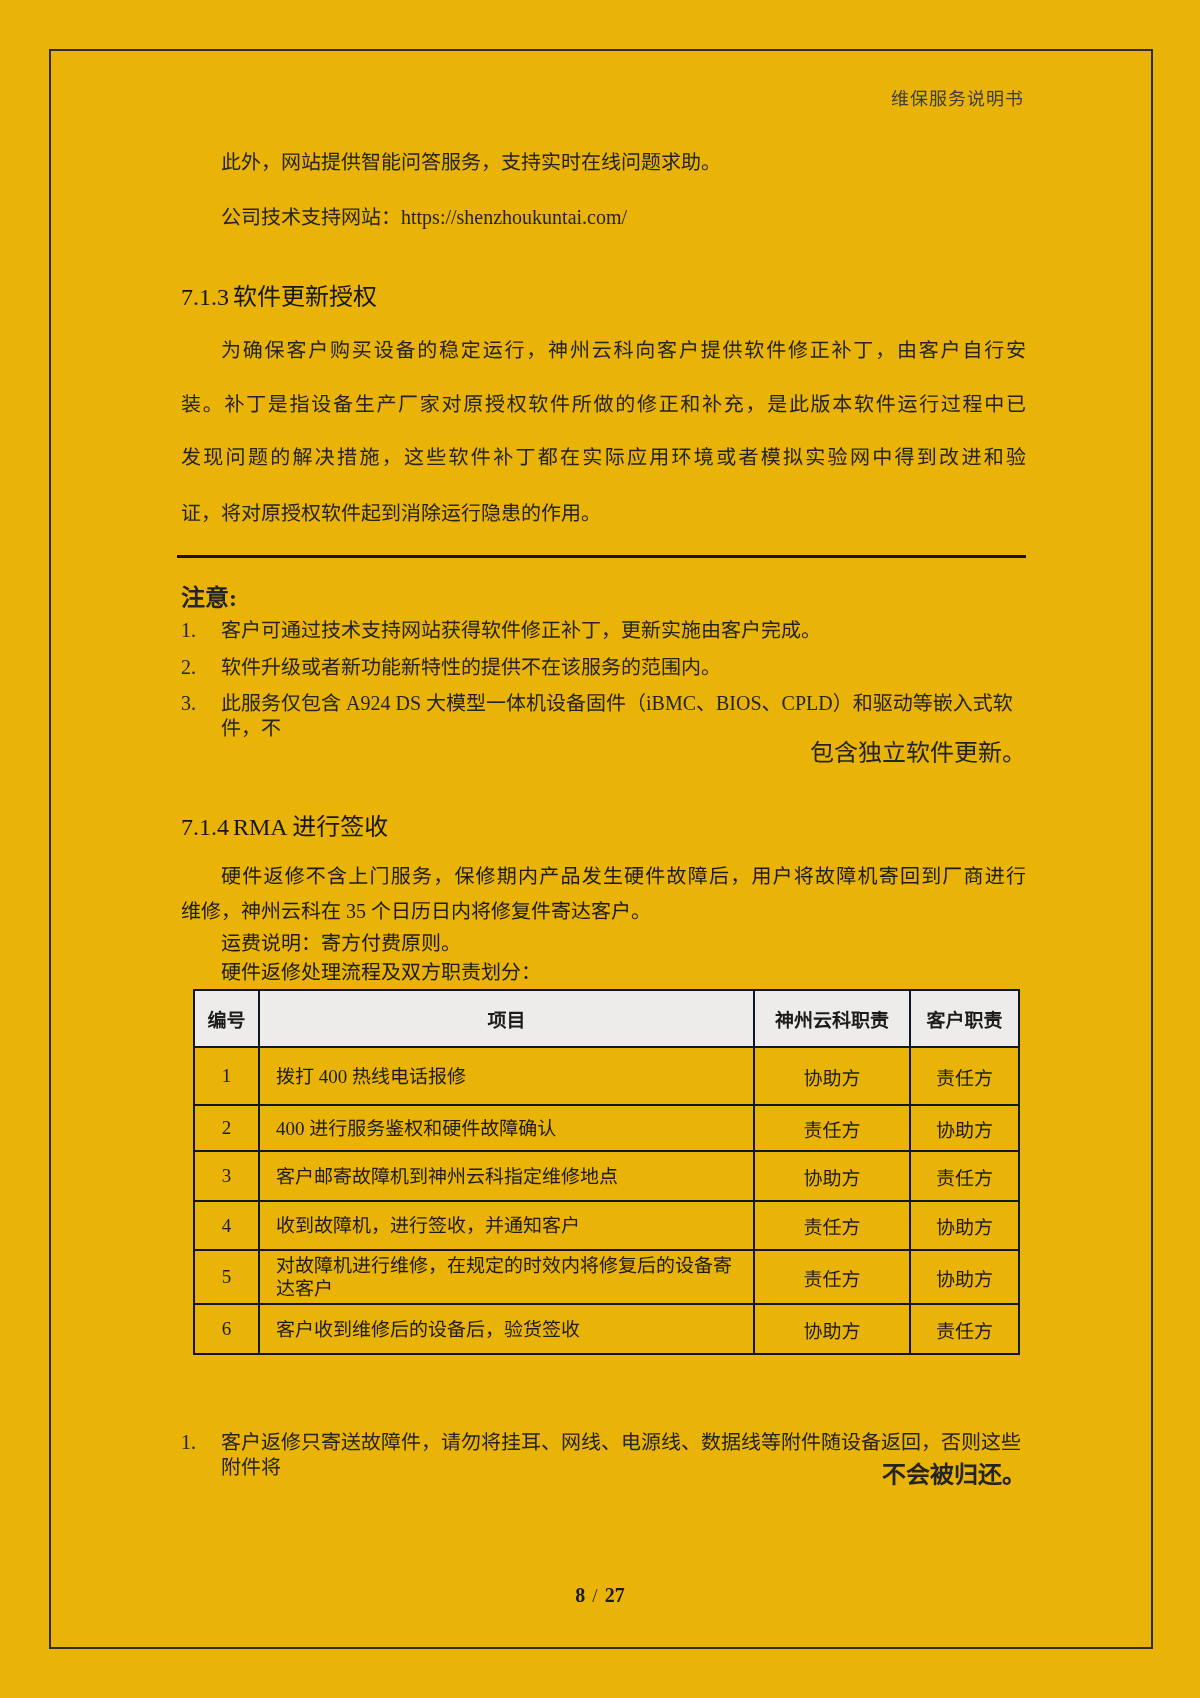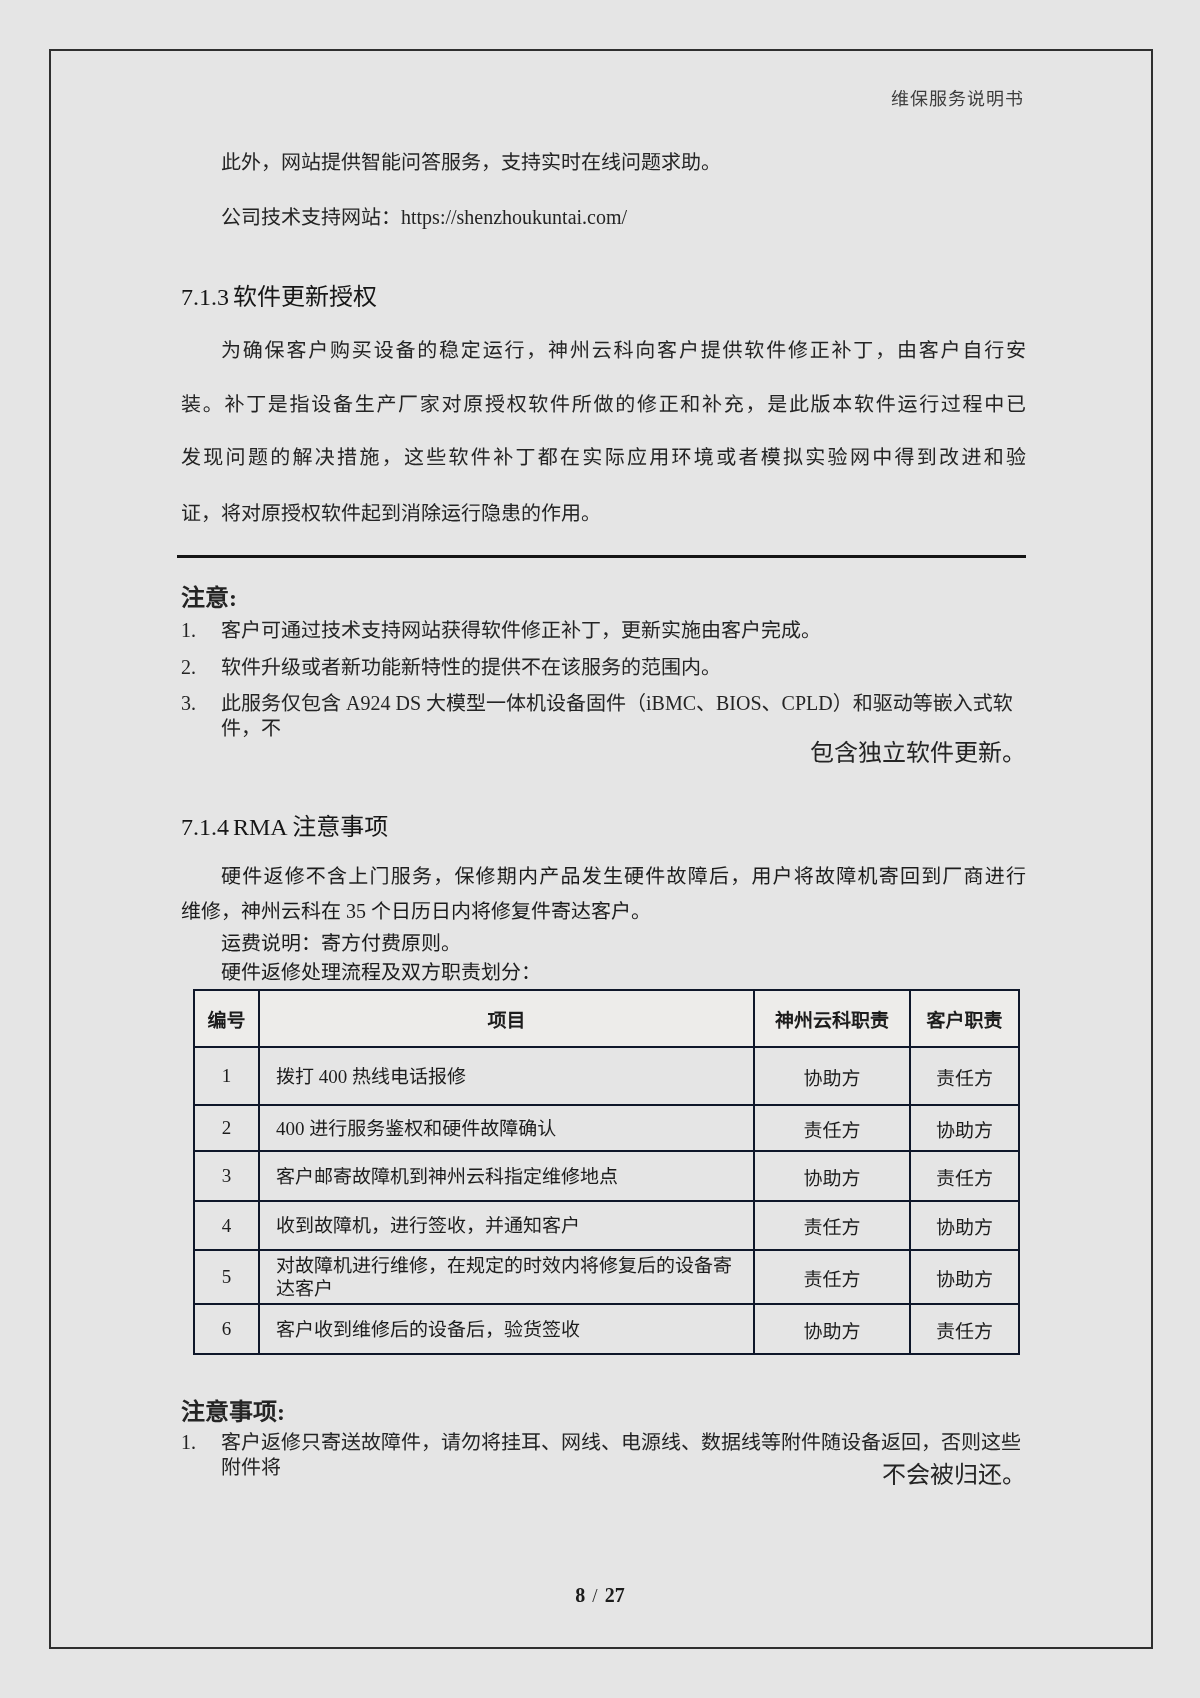--- a/index.html
+++ b/index.html
@@ -1,16 +1,16 @@
 <!DOCTYPE html>
 <html lang="zh-CN"><head>
 <meta charset="utf-8">
 <style>
   html,body { margin:0; padding:0; background:#fbfaf8; }
-  .page { position:relative; width:1200px; height:1698px; background:#e5e5e5; overflow:hidden; }
+  .page { position:relative; width:1200px; height:1698px; background:#eab308; overflow:hidden; }
   .sans  { font-family:"Liberation Sans","DejaVu Sans",sans-serif; color:#242424; }
   .serif { font-family:"Liberation Serif","DejaVu Serif",serif; color:#1c1c1c; }
 
   .frame { position:absolute; left:49px; top:49px; right:47px; bottom:49px;
            border:2px solid #2f2f2f; }
 
   .abs { position:absolute; left:181px; width:845px;font-family:Liberation Serif, serif; }
 
   .doc-header { position:absolute; left:181px; width:843px; top:84px;
                 text-align:right; font-size:18px; color:#3d3d3d; letter-spacing:1px; }
@@ -81,21 +81,21 @@
     <span class="num">2.</span>
     <span class="txt">软件升级或者新功能新特性的提供不在该服务的范围内。</span>
   </div>
   <div class="abs litem sans" style="top:691px;">
     <span class="num">3.</span>
     <span class="txt">此服务仅包含 A924 DS 大模型一体机设备固件（iBMC、BIOS、CPLD）和驱动等嵌入式软件，不</span>
   </div>
   <div class="cont sans" style="top:740px;">包含独立软件更新。</div>
 
   <div class="abs h sans" style="top:807px;">
-    <span>7.1.4</span><span class="htitle">RMA 注意事项</span>
+    <span>7.1.4</span><span class="htitle">RMA 进行签收</span>
   </div>
 
   <div class="abs rl serif jline ind" style="top:864px;">硬件返修不含上门服务，保修期内产品发生硬件故障后，用户将故障机寄回到厂商进行</div>
   <div class="abs rl serif" style="top:899px;">维修，神州云科在 35 个日历日内将修复件寄达客户。</div>
   <div class="abs rl serif ind" style="top:931px;">运费说明：寄方付费原则。</div>
   <div class="abs rl serif ind" style="top:960px;">硬件返修处理流程及双方职责划分：</div>
 
   <table class="rma-table serif">
     <colgroup>
         <col class="c0">
@@ -144,25 +144,24 @@
       </tr>
       <tr class="r5">
         <td class="c-num">6</td>
         <td class="c-item">客户收到维修后的设备后，验货签收</td>
         <td class="c-role">协助方</td>
         <td class="c-role">责任方</td>
       </tr>
     </tbody>
   </table>
 
-  <div class="abs lbl sans" style="top:1392px;">注意事项:</div>
 
   <div class="abs litem sans" style="top:1430px;">
     <span class="num">1.</span>
     <span class="txt">客户返修只寄送故障件，请勿将挂耳、网线、电源线、数据线等附件随设备返回，否则这些附件将</span>
   </div>
-  <div class="cont sans" style="top:1462px;">不会被归还。</div>
+  <div class="cont sans" style="top:1462px;font-weight:bold;">不会被归还。</div>
 
   <div class="footer serif">
     <span class="b">8</span><span class="sep">/</span><span class="b">27</span>
   </div>
 
 </div>
 
 </body></html>

